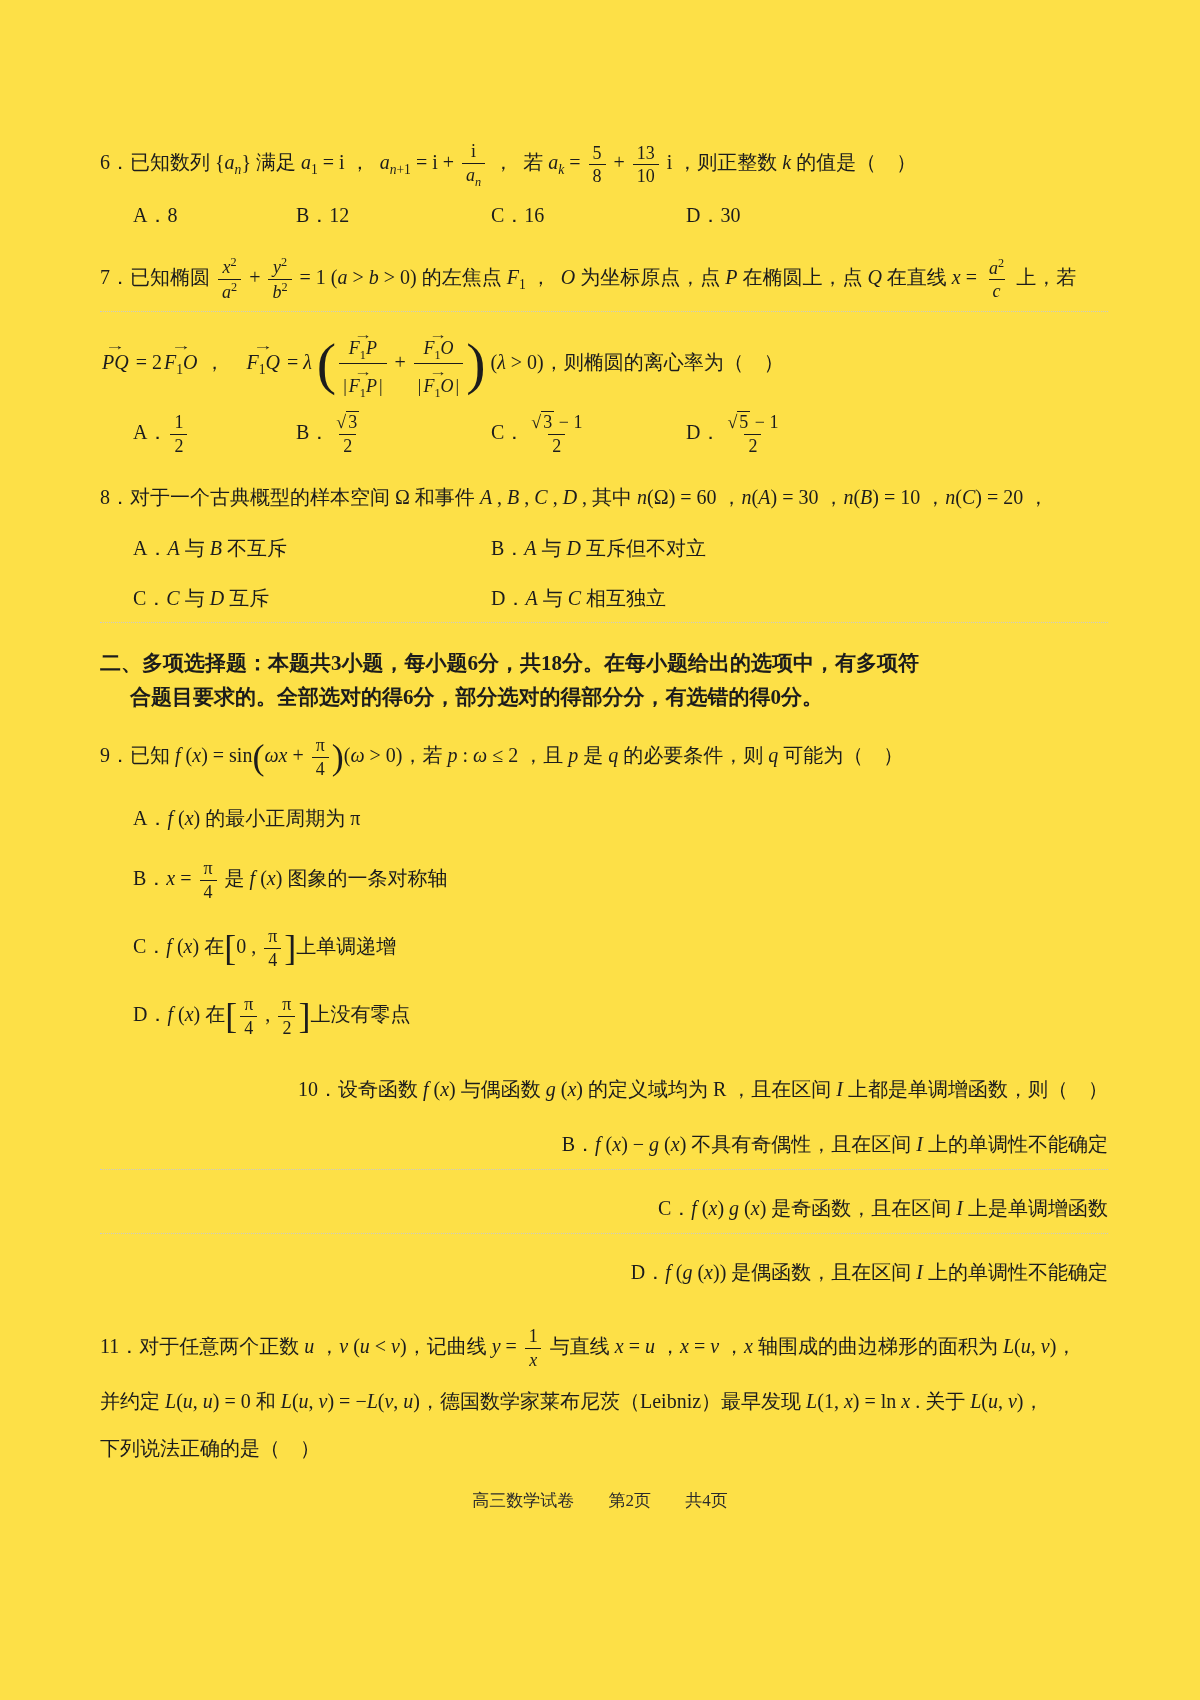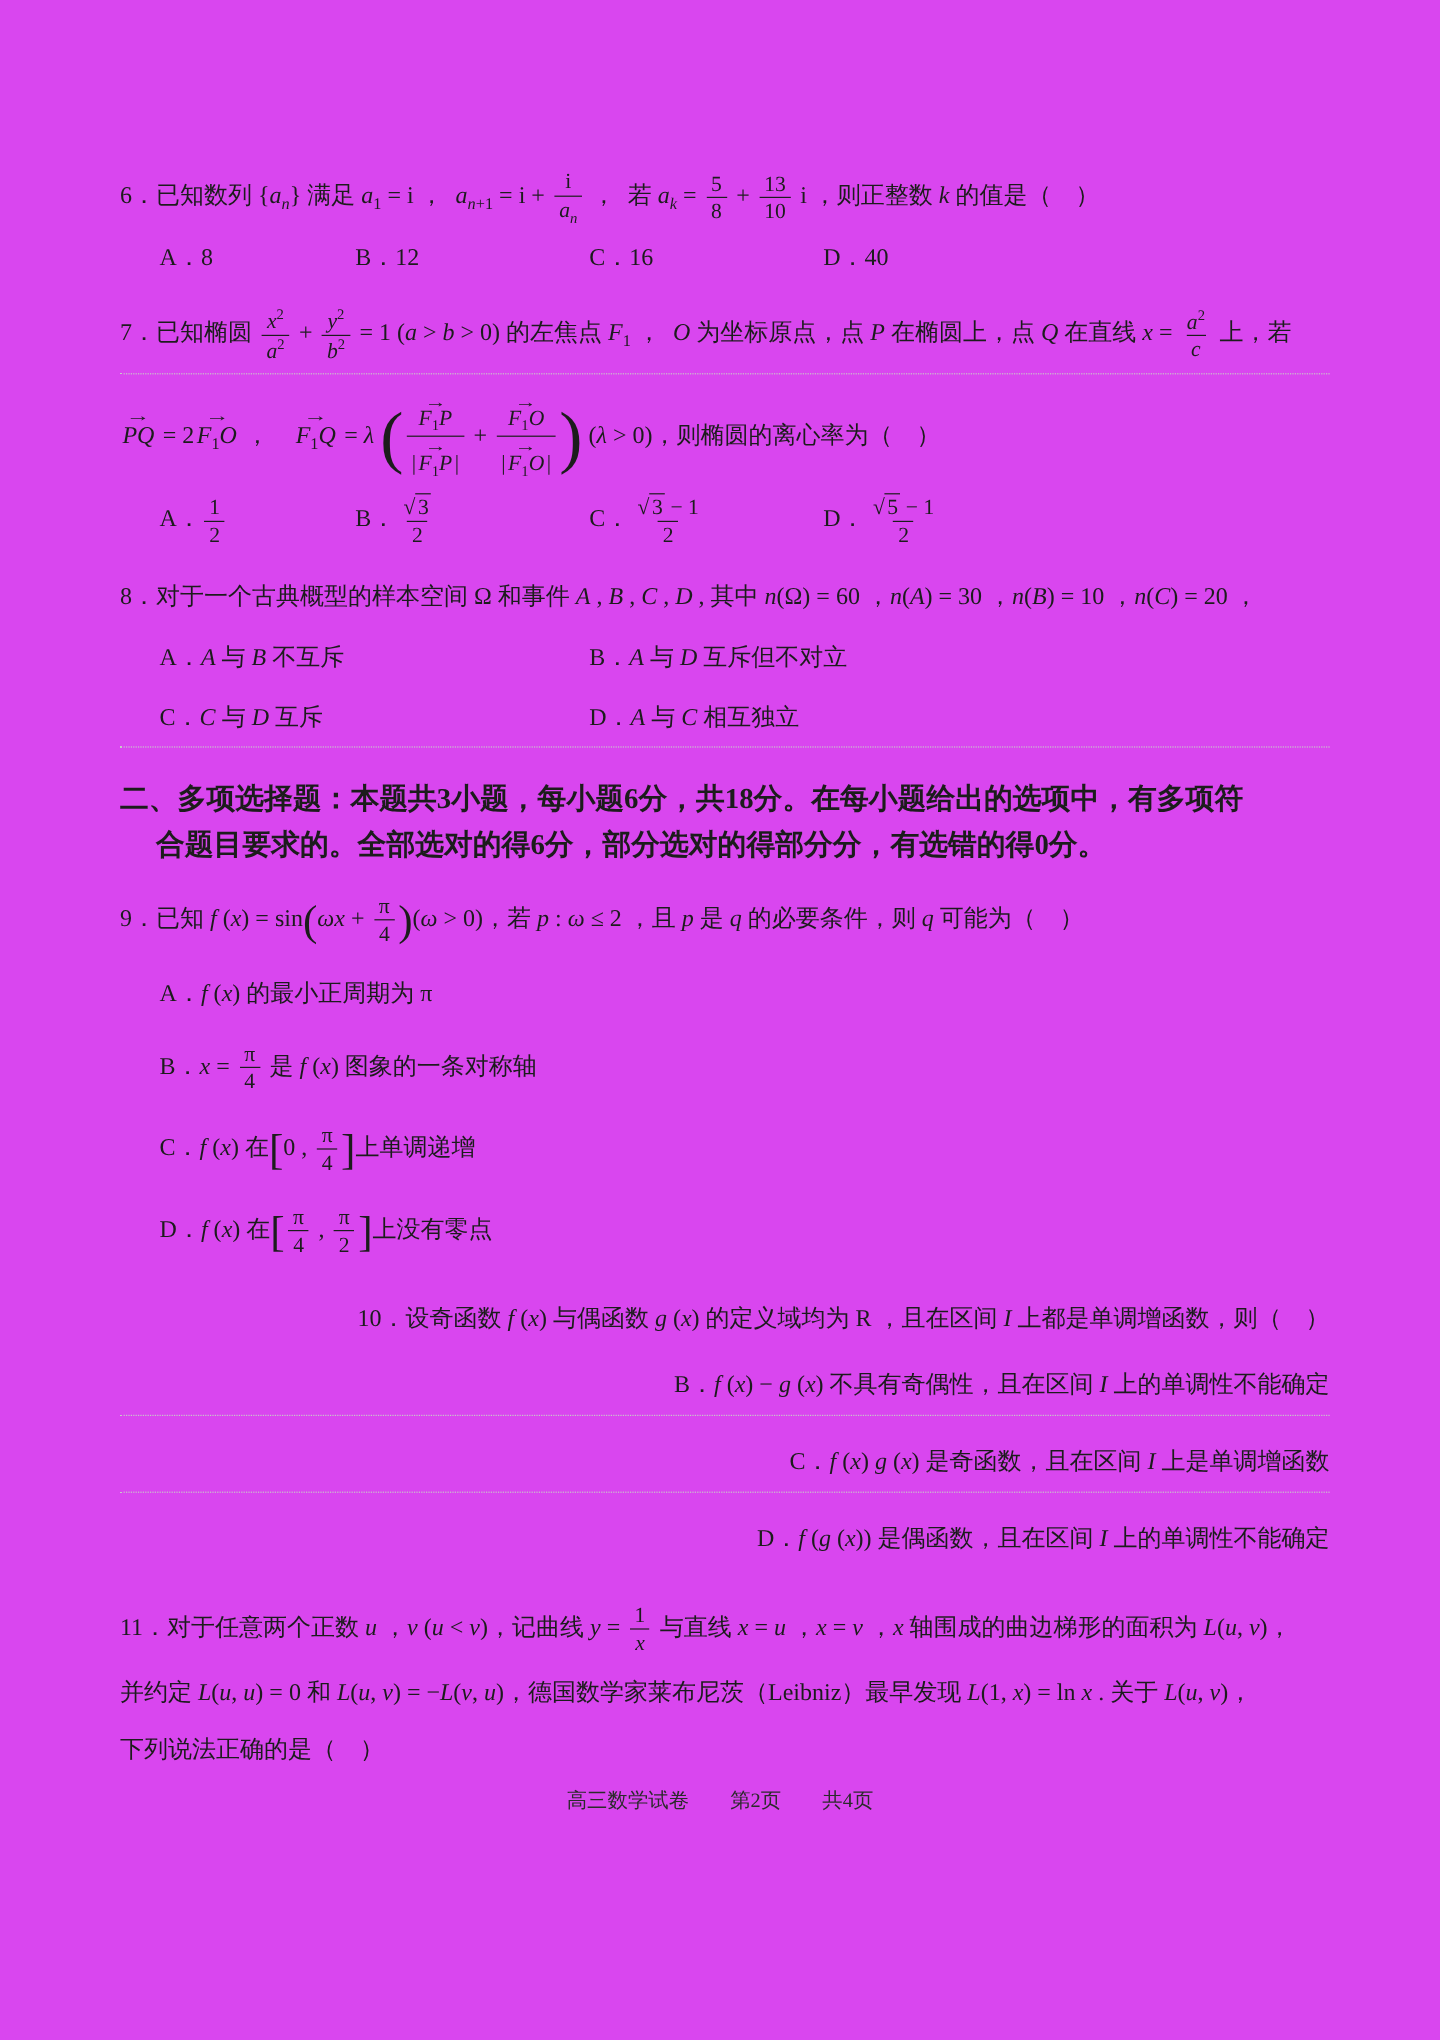--- a/index.html
+++ b/index.html
@@ -1,18 +1,18 @@
 <!DOCTYPE html>
 <html><head>
 <meta charset="utf-8">
 <style>
   * { margin:0; padding:0; box-sizing:border-box; }
   html,body { background:#ffffff; }
   body { font-family:"Liberation Serif","DejaVu Serif",serif; color:#1c1c1c; }
-  .sheet{ width:1200px; height:1700px; margin:0 auto; background:#d946ef; position:relative;
+  .sheet{ width:1200px; height:1700px; margin:0 auto; background:#fde047; position:relative;
           padding:140px 92px 0 100px; font-size:20px; overflow:hidden; }
 
   .q{ margin-bottom:24px; }
   .stem-line{ line-height:1.65; margin-bottom:4px; }
   .udot{ border-bottom:1px dotted #c9c9c9; padding-bottom:8px; margin-bottom:10px; }
 
   
   i{ font-style:italic; }
   sub,sup{ font-size:0.68em; }
   .frac{ display:inline-flex; flex-direction:column; align-items:center; vertical-align:middle;
@@ -28,21 +28,21 @@
   .vec::after{ content:"→"; position:absolute; top:-0.8em; left:50%;
                transform:translateX(-50%) scaleX(1.5); font-size:0.68em; font-style:normal; }
   .bp,.bb{ font-size:1.8em; vertical-align:middle; font-weight:300; line-height:0; }
   .bp2{ font-size:2.9em; vertical-align:middle; font-weight:200; line-height:0; }
 
   
   .opts4{ display:grid; grid-template-columns:163px 195px 195px 1fr; padding-left:33px; margin-top:10px; line-height:1.6; }
   .opts2row{ display:grid; grid-template-columns:358px 1fr; padding-left:33px; margin-top:18px; line-height:1.6; }
   .optline{ padding-left:33px; margin-top:22px; line-height:1.65; }
 
-  .sec{ font-weight:bold; font-size:24px; line-height:1.6; margin:24px 0 20px; }
+  .sec{ font-weight:bold; font-size:21px; line-height:1.6; margin:24px 0 20px; }
   .sec .l2{ padding-left:30px; }
 
   .footer{ position:absolute; left:0; right:0; bottom:188px; text-align:center; font-size:17px; color:#2b2b2b; }
   .footer span{ margin:16px 15px; }
 </style>
 </head>
 <body>
 
 <div class="sheet">
 
@@ -54,21 +54,21 @@
           <span class="num">5</span>
           <span class="den">8</span>
         </span> + <span class="frac">
           <span class="num">13</span>
           <span class="den">10</span>
         </span> i ，则正整数 <i>k</i> 的值是（ ）</div>
     <div class="opts4">
       <span>A．8</span>
       <span>B．12</span>
       <span>C．16</span>
-      <span>D．40</span>
+      <span>D．30</span>
     </div>
   </section>
 
   <section class="q">
     <div class="stem-line udot">7．已知椭圆 <span class="frac">
           <span class="num"><i>x</i><sup>2</sup></span>
           <span class="den"><i>a</i><sup>2</sup></span>
         </span> + <span class="frac">
           <span class="num"><i>y</i><sup>2</sup></span>
           <span class="den"><i>b</i><sup>2</sup></span>

